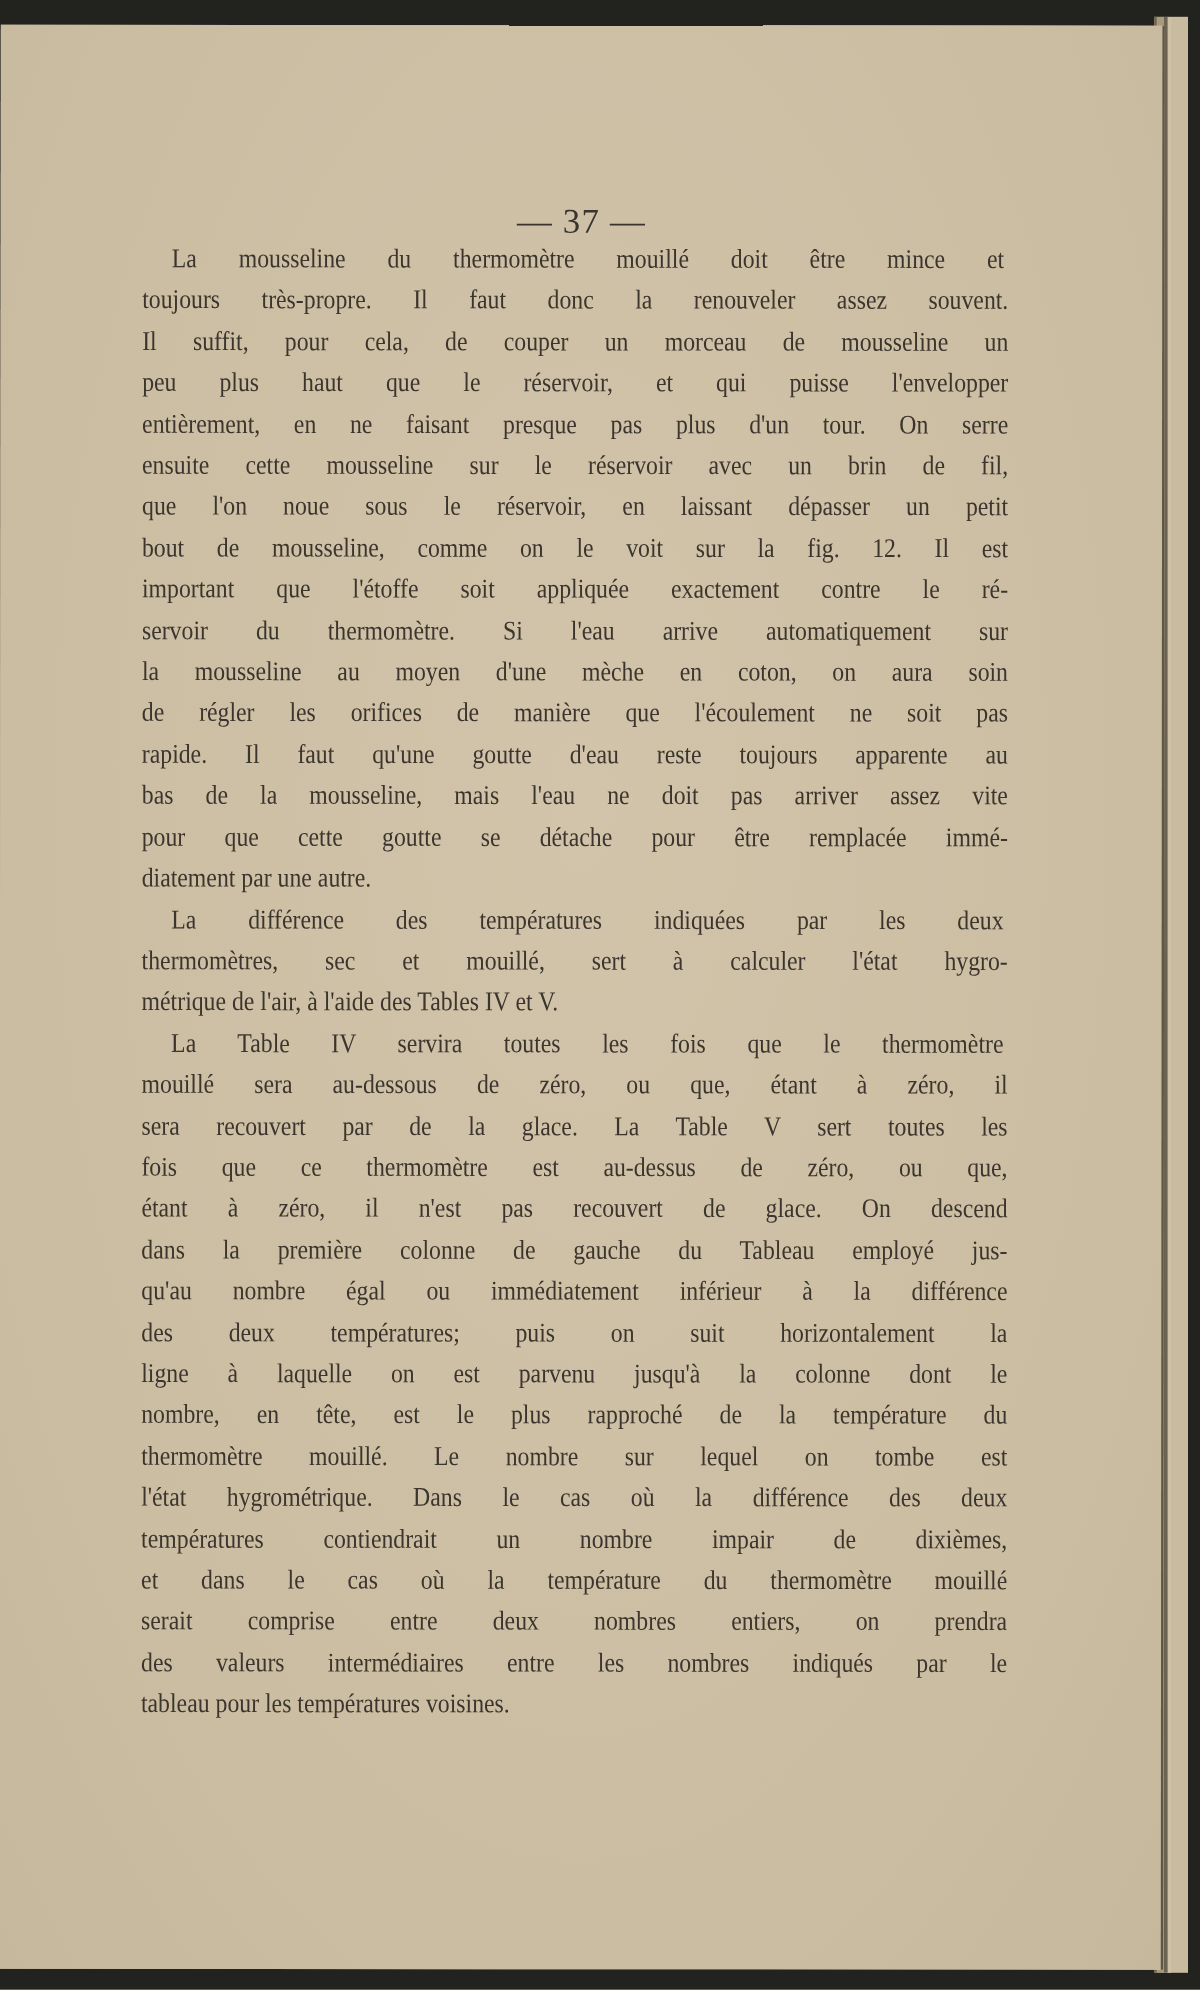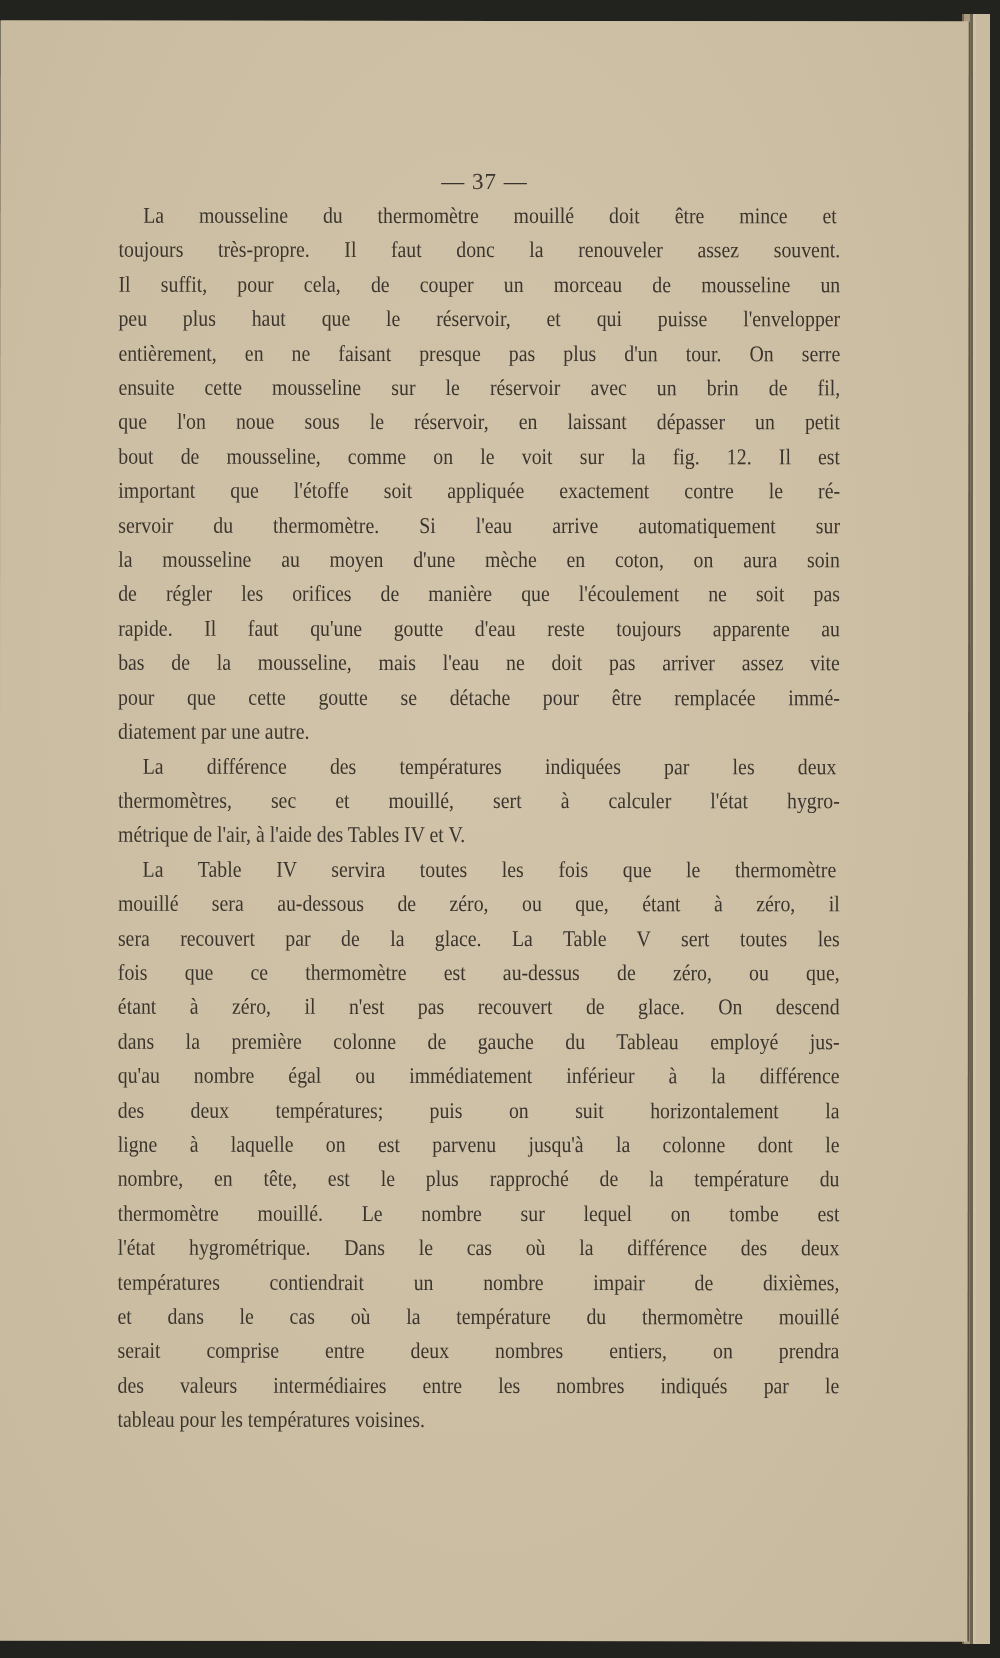--- a/index.html
+++ b/index.html
@@ -16,21 +16,21 @@
     }
     .page {
       position: absolute; left: 0; top: 21px; width: 968px; height: 1620px;
       background: #cdbfa5;
       background-image: radial-gradient(ellipse at 50% 40%, #d2c4aa 0%, #cbbda2 70%, #c6b89c 100%);
       border-right: 2px solid #5e5646;
       transform: rotate(0.05deg);
     }
     .page-number {
       position: absolute; top: 148px; left: 0; width: 968px; text-align: center;
-      font-size: 23px; color: #3a342c; letter-spacing: 1px;
+      font-size: 29px; color: #3a342c; letter-spacing: 1px;
     }
     .body-text {
       position: absolute; left: 118px; top: 178px; width: 722px;
       font-size: 22.5px; line-height: 34.4px; color: #3b352d;
       text-align: justify; text-align-last: justify;
     }
     .line { display: block; white-space: nowrap; text-align: justify; text-align-last: justify; transform: scaleX(0.88); transform-origin: left; width: 113.6%; }
     .line.last { text-align-last: left; }
     .indent { padding-left: 28px; width: calc(113.6% - 32px); }
   </style>

